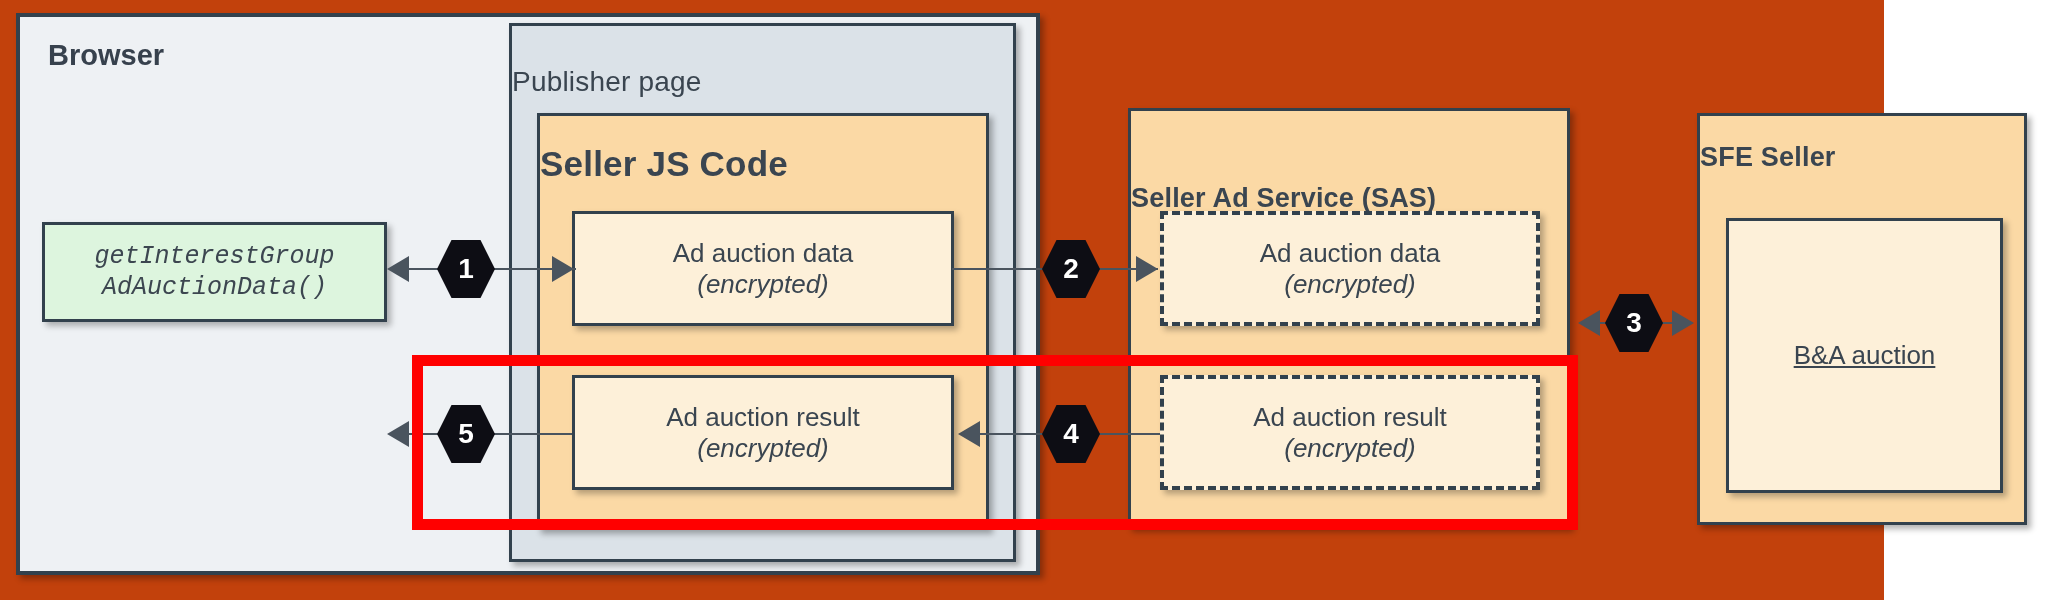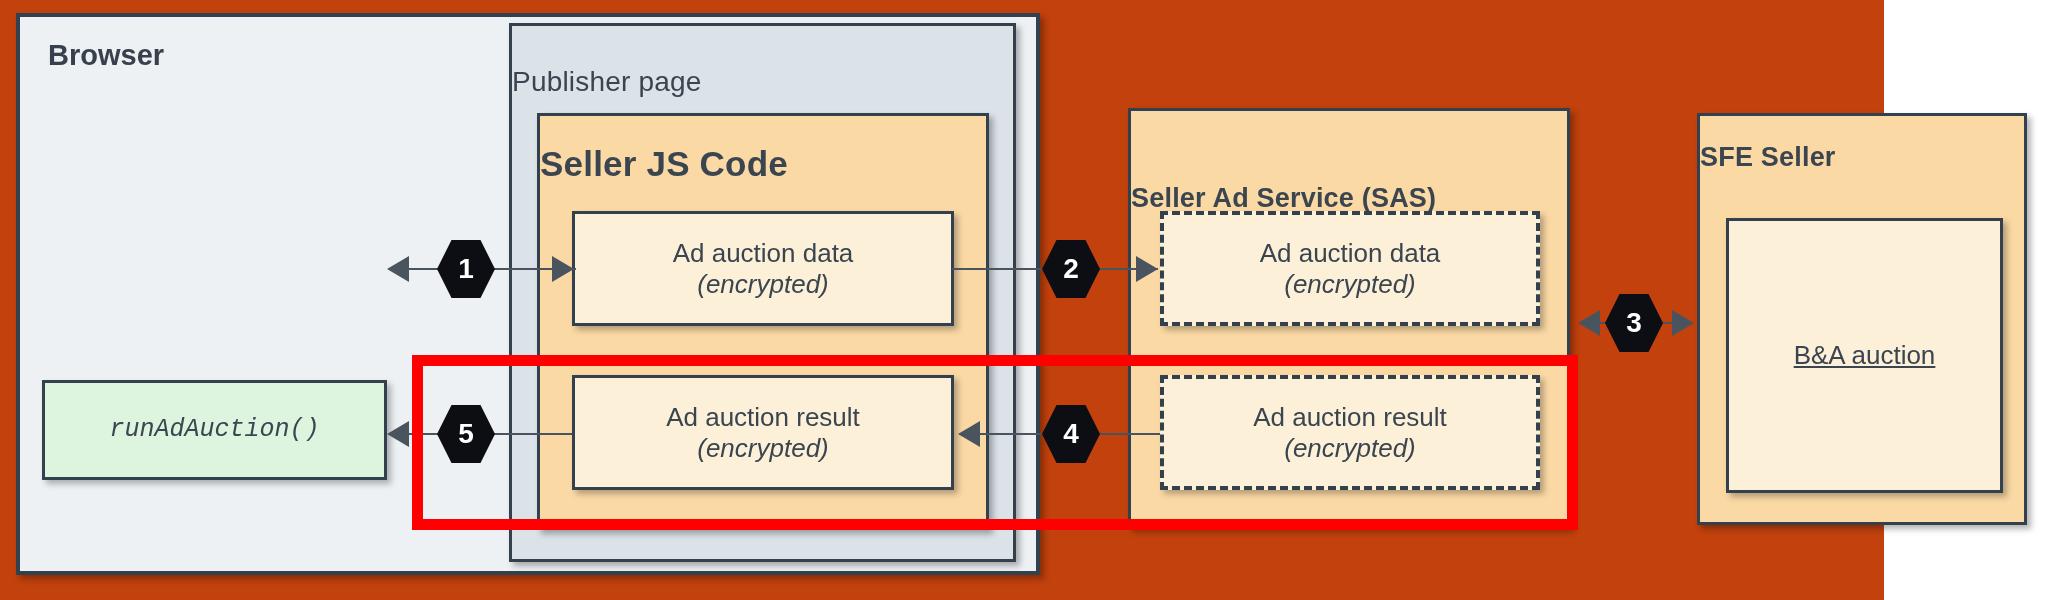--- a/index.html
+++ b/index.html
@@ -195,24 +195,25 @@
 </style>
 </head>
 <body>
 
 <div id="stage">
 
   <div class="box" id="browser">
     <div id="browser-label">Browser</div>
   </div>
 
-
-  <div class="api" style="left:42px; top:380px; width:345px; height:100px;">
-    <div>runAdAuction()</div>
-  </div>
+  <div class="api" style="left:42px; top:222px; width:345px; height:100px;">
+    <div>getInterestGroup</div>
+    <div>AdAuctionData()</div>
+  </div>
+
 
   <div class="box" id="publisher">
     <div class="box-title" id="publisher-title">Publisher page</div>
   </div>
 
   <div class="box" id="sellerjs">
     <div class="box-title" id="sellerjs-title">Seller JS Code</div>
   </div>
 
   <div class="inner" style="left:572px; top:211px; width:382px; height:115px;">

